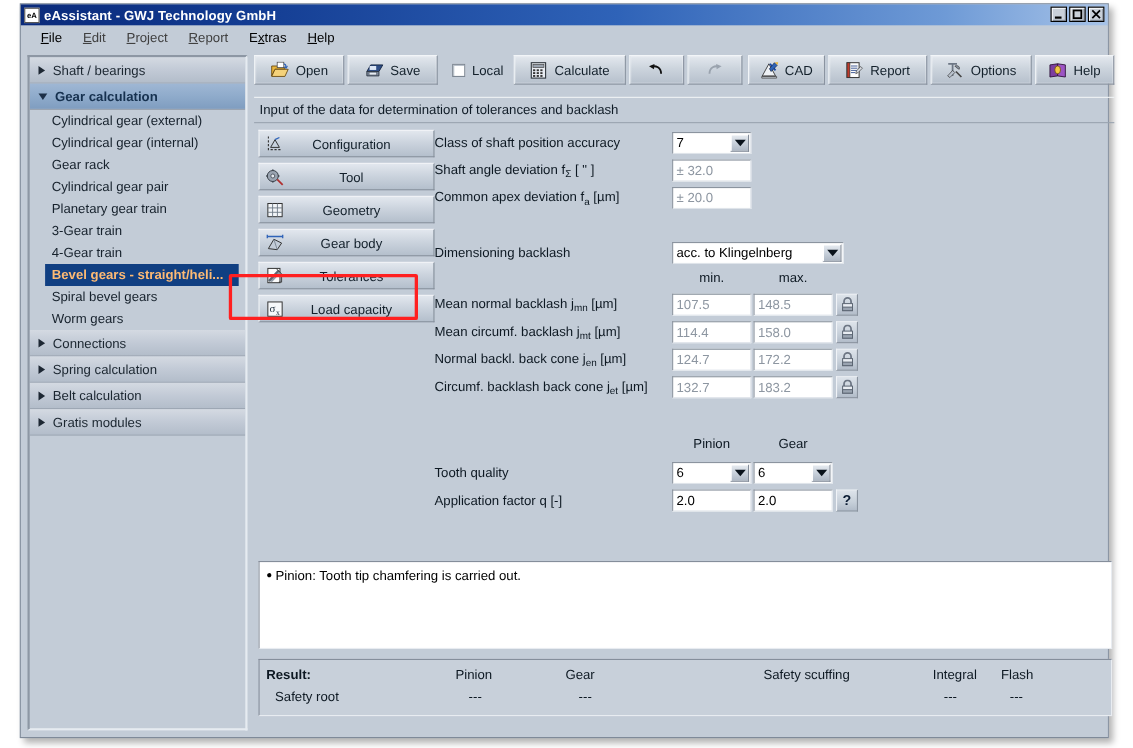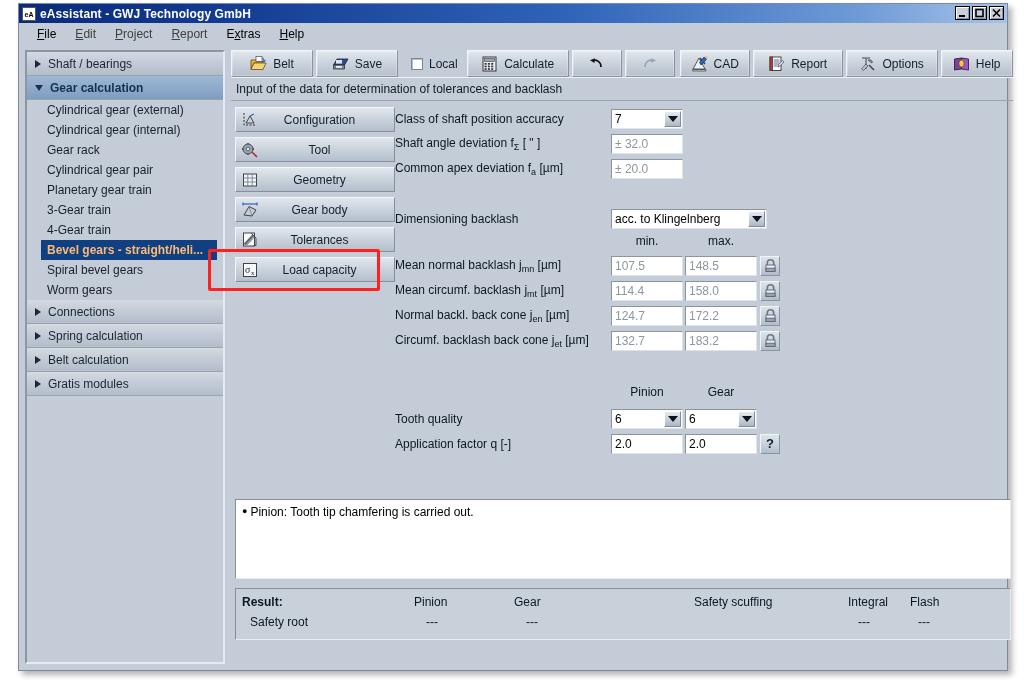--- a/index.html
+++ b/index.html
@@ -203,21 +203,21 @@
 
   #subtitle-bar {
     height: 22px;
     border-top: 1px solid #f0f3f6;
     display: flex; align-items: center;
     padding-left: 5px;
     font-size: 12px;
     color: #0f1b26;
     border-bottom: 1px solid #99a3b0;
     flex: none;
-    margin-top: 0;
+    margin-top: 11px;
   }
 
   
   #form-area {
     position: relative;
     flex: 1;
   }
 
   
   #navbtns {
@@ -467,21 +467,21 @@
 
       <div id="toolbar">
 
         <div class="tool-btn" style="width:82px">
           <svg class="ticon" viewBox="0 0 17 16">
             <path d="M1,13 L1,4 L6,4 L7.5,5.5 L13,5.5 L13,7 L4,7 L1,13 Z" fill="#e8b53c" stroke="#6a4a10" stroke-width="0.8"></path>
             <path d="M4,7 L16,7 L13,13.5 L1,13.5 Z" fill="#f5d27a" stroke="#6a4a10" stroke-width="0.8"></path>
             <rect x="6" y="0.5" width="6" height="5" fill="#fff" stroke="#4a4a4a" stroke-width="0.7"></rect>
             <path d="M12,1.5 A3,3 0 0 1 14.5,4.5 L16,3.5 L14.5,6.5 L11.5,5 L13.5,4.5 A2,2 0 0 0 12,2.6 Z" fill="#2f63b8"></path>
           </svg>
-          <span>Belt</span>
+          <span>Open</span>
         </div>
 
         <div class="tool-btn" style="width:82px">
           <svg class="ticon" viewBox="0 0 17 16">
             <path d="M1.5,9 L5,3 L16,3 L12.5,9 Z" fill="#2f4e86" stroke="#10203e" stroke-width="0.8"></path>
             <path d="M1.5,9 L12.5,9 L12.5,13 L1.5,13 Z" fill="#7f8b9c" stroke="#2a3340" stroke-width="0.8"></path>
             <rect x="4" y="4" width="6" height="3.6" fill="#dbe6f5"></rect>
             <rect x="3.5" y="9.6" width="7" height="2.6" fill="#e7ecf3" stroke="#4a5462" stroke-width="0.6"></rect>
           </svg>
           <span>Save</span>

